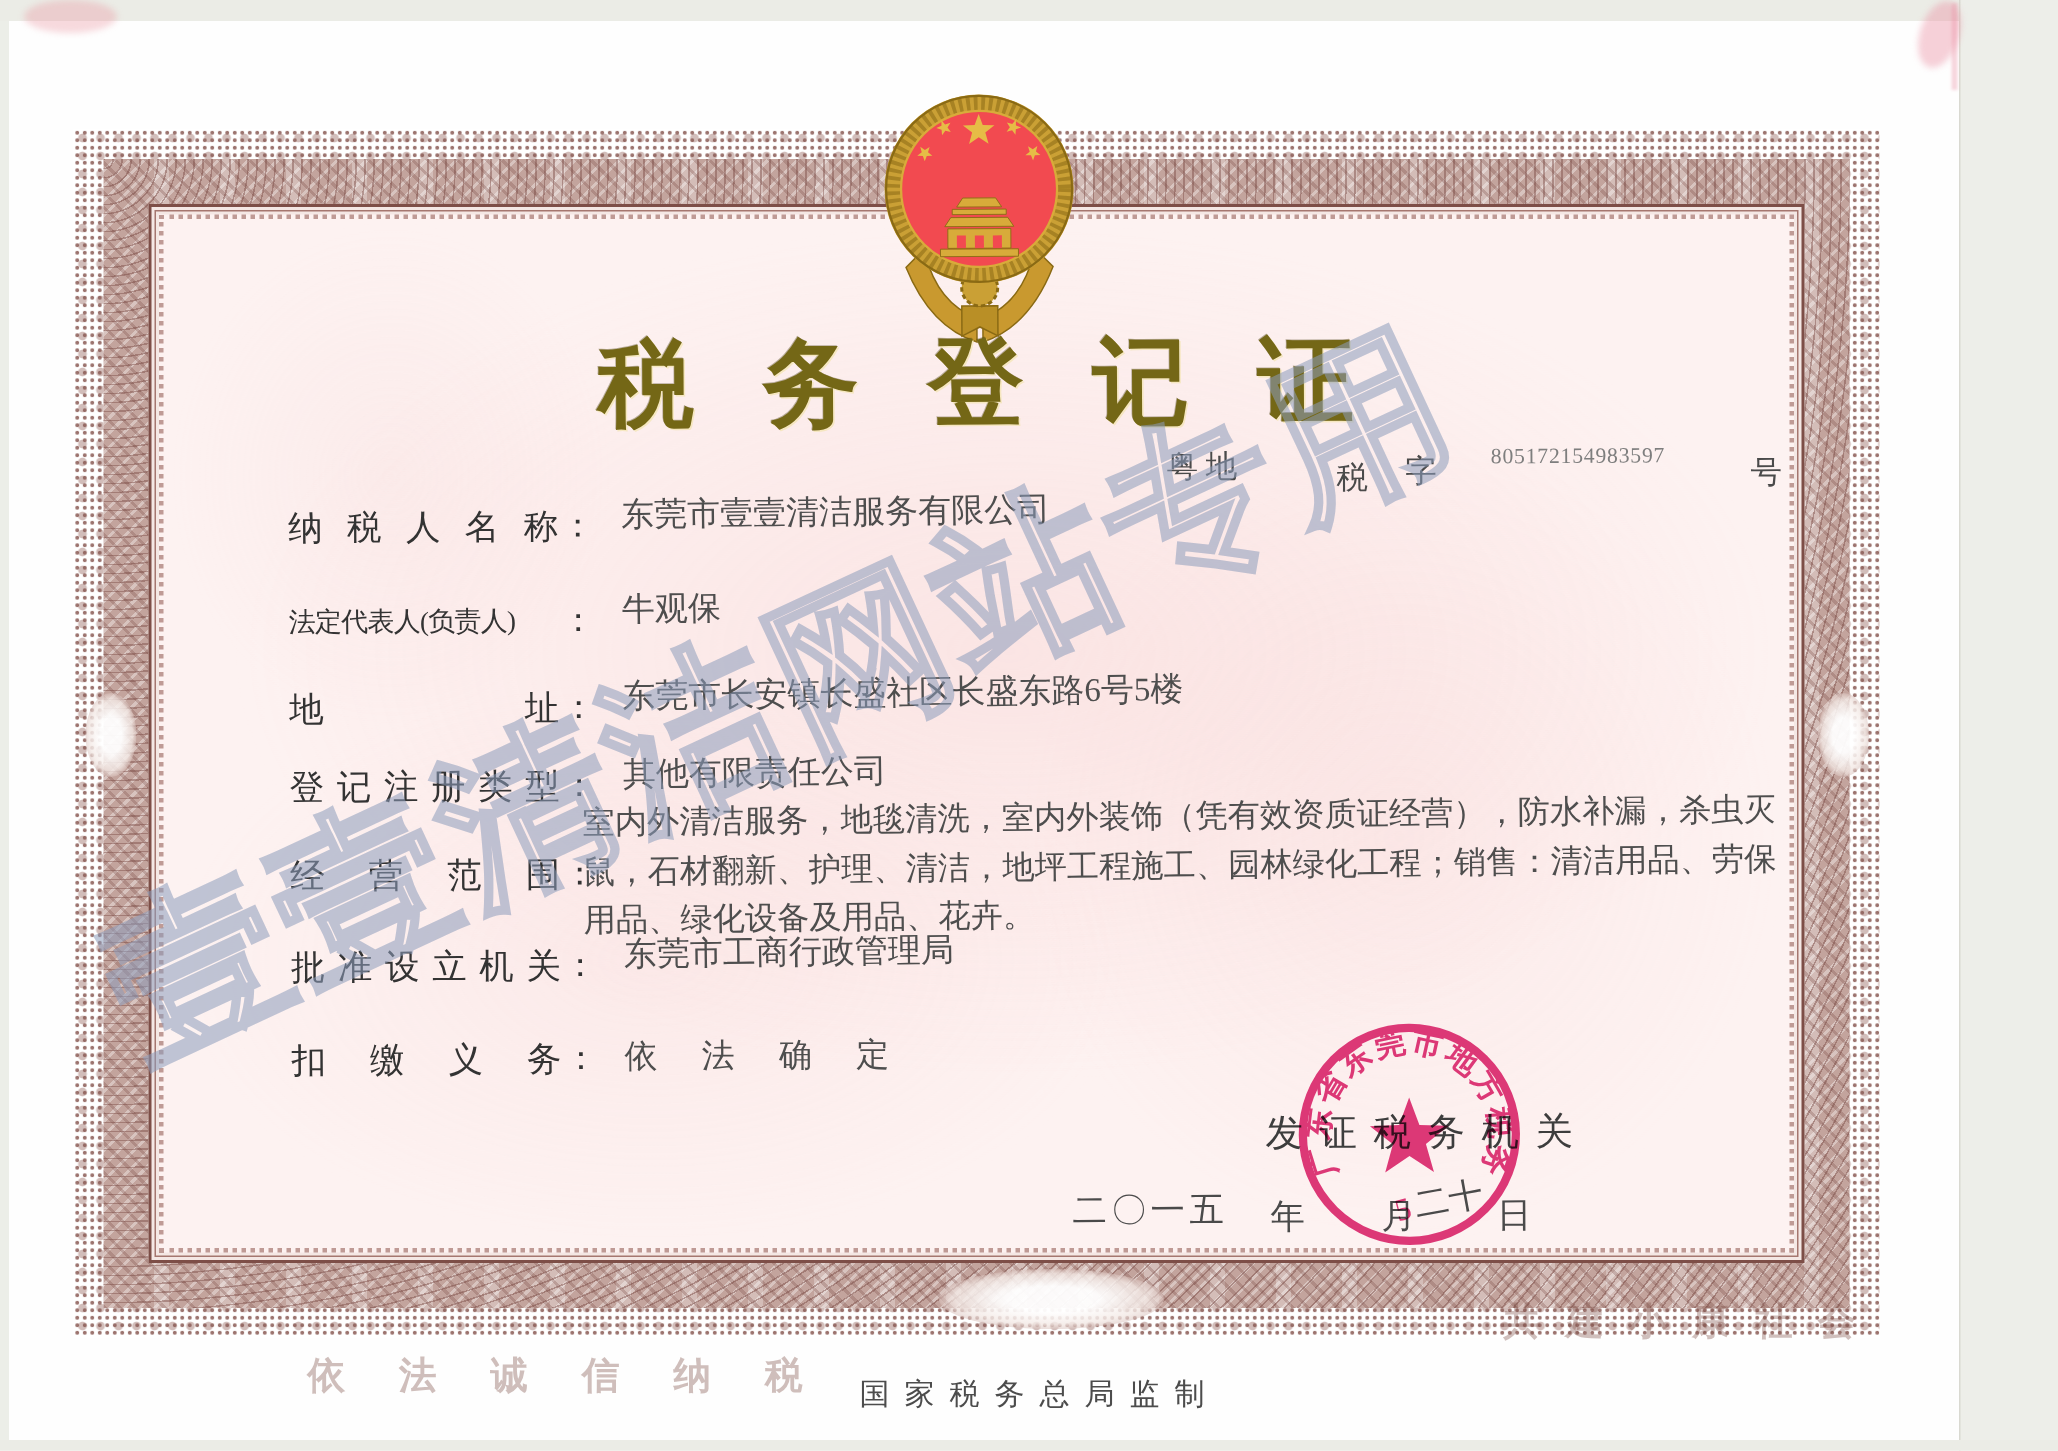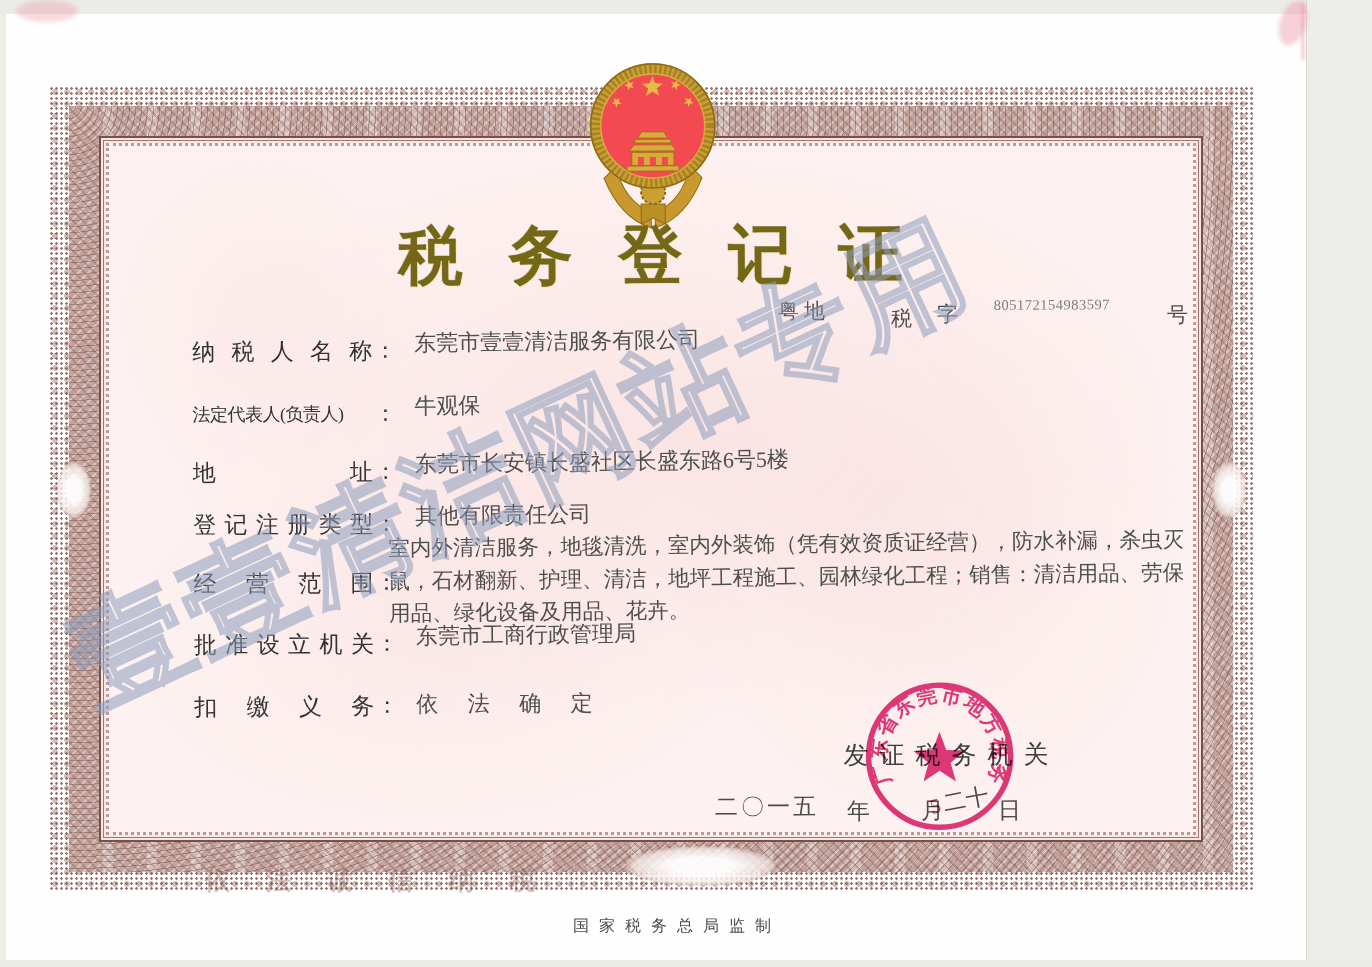--- a/index.html
+++ b/index.html
@@ -49,21 +49,21 @@
     background-image:
       radial-gradient(closest-side at 52% 42%, rgba(243,180,180,.22), transparent),
       radial-gradient(closest-side at 30% 72%, rgba(243,190,190,.16), transparent),
       radial-gradient(closest-side at 76% 60%, rgba(243,190,190,.15), transparent),
       radial-gradient(closest-side at 14% 25%, rgba(240,195,195,.14), transparent);
   }
   .border-slogan{
     position:absolute;top:864px;font-size:25px;color:rgba(125,77,70,.36);
     white-space:nowrap;font-weight:bold;
   }
-  .border-slogan.left{left:205px;letter-spacing:36px;}
+  .border-slogan.left{left:205px;letter-spacing:36px;margin-top:36px;}
   .border-slogan.right{left:1002px;letter-spacing:17px;}
   .ornament{
     position:absolute;background:radial-gradient(ellipse at center, rgba(255,255,255,.95) 30%, rgba(243,233,229,.8) 60%, rgba(175,130,122,.35) 78%, transparent 85%);
     border-radius:50%;
   }
   .orn-bottom{left:626px;top:846px;width:150px;height:40px;}
   .orn-left{left:57px;top:462px;width:34px;height:56px;}
   .orn-right{left:1212px;top:462px;width:34px;height:56px;}
   
   .doc-content{
@@ -105,21 +105,21 @@
     position:absolute;left:842px;top:740px;font-size:25px;color:#3d3d3d;
     letter-spacing:11px;white-space:nowrap;
   }
   .dateline span{position:absolute;font-size:23px;color:#4a4a4a;white-space:nowrap;}
   .d-year{left:713px;top:792px;letter-spacing:3px;}
   .d-yu{left:845px;top:797px;}
   .d-mu{left:919px;top:797px;}
   .d-day{left:941px;top:786px;font-size:19px;color:rgba(90,90,90,.5);transform:rotate(-10deg);}
   .d-du{left:996px;top:797px;}
   .footer{
-    position:absolute;left:573px;top:916px;font-size:16px;color:#4c4c4c;
+    position:absolute;left:573px;top:916px;font-size:20px;color:#4c4c4c;
     letter-spacing:10px;white-space:nowrap;
   }
   
   .stamp{position:absolute;left:856px;top:676px;mix-blend-mode:multiply;opacity:.93;}
   
   .wm{position:absolute;left:0;top:0;pointer-events:none;}
   
   .emblem{position:absolute;left:590px;top:54px;}
   
   .strip-top{position:absolute;left:0;top:0;width:1372px;height:14px;background:#ebece6;}
@@ -139,20 +139,21 @@
   <div class="border-lace">
     <div class="border-guilloche">
       <div class="border-frame">
         <div class="border-frame-inner">
           <div class="inner-bg"></div>
         </div>
       </div>
     </div>
   </div>
   <div class="border-slogan left">依法诚信纳税</div>
+  <div class="border-slogan right">共建小康社会</div>
   <div class="ornament orn-bottom"></div>
   <div class="ornament orn-left"></div>
   <div class="ornament orn-right"></div>
 
   <div class="doc-content">
 
     <svg class="emblem" width="130" height="176" viewBox="0 0 130 176">
       <defs>
         <path id="st" d="M0,-11 L2.7,-3.7 L10.5,-3.4 L4.4,1.4 L6.5,8.9 L0,4.6 L-6.5,8.9 L-4.4,1.4 L-10.5,-3.4 L-2.7,-3.7 Z"></path>
       </defs>

